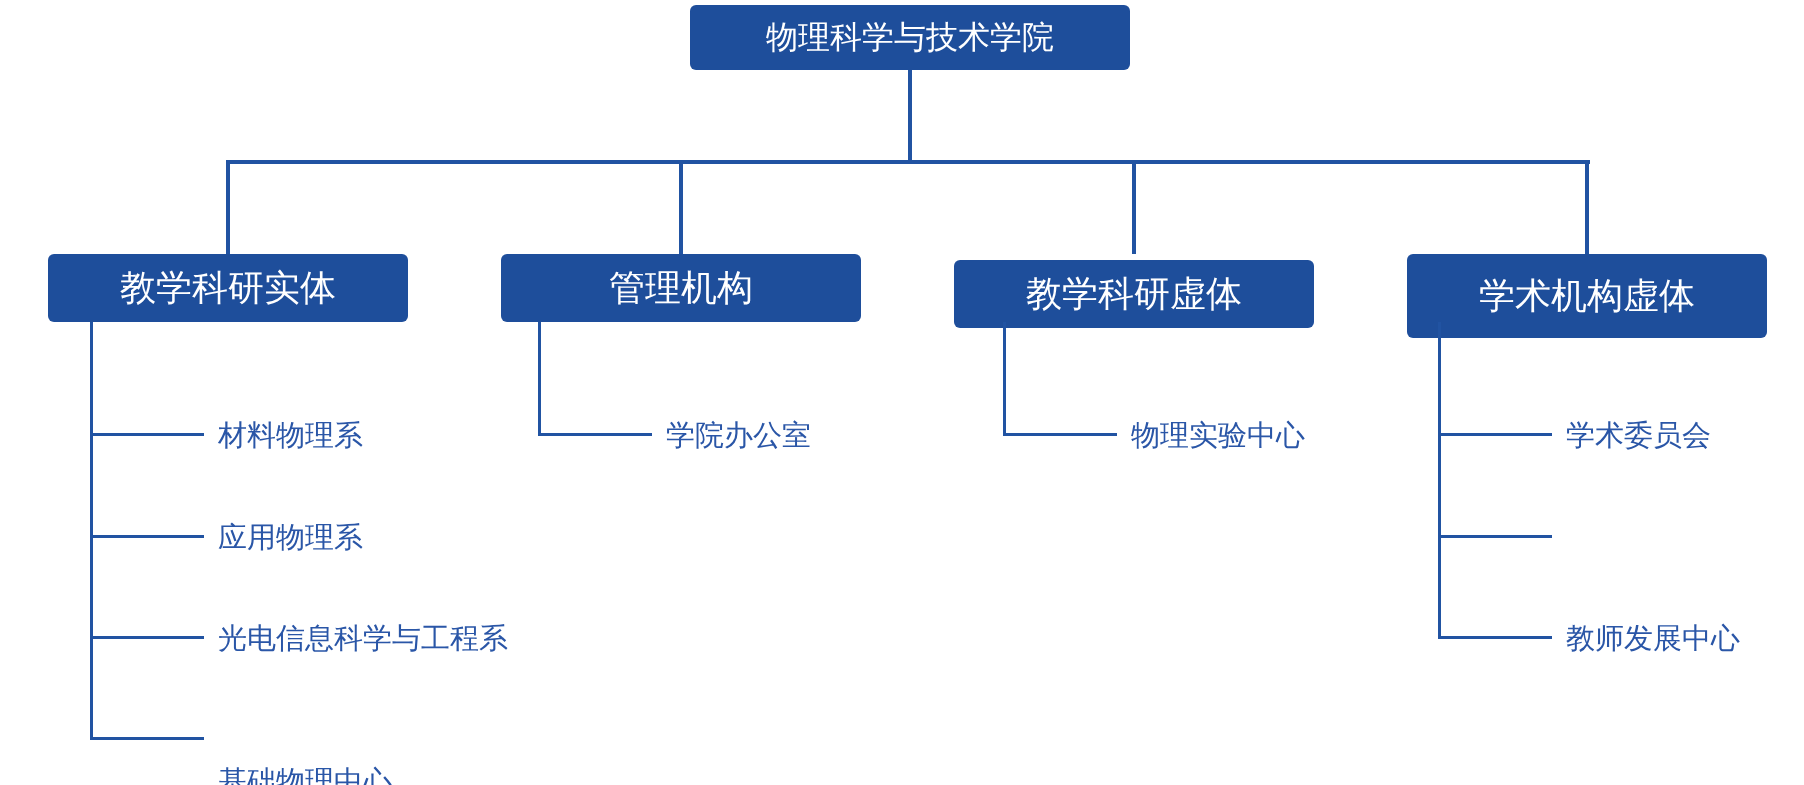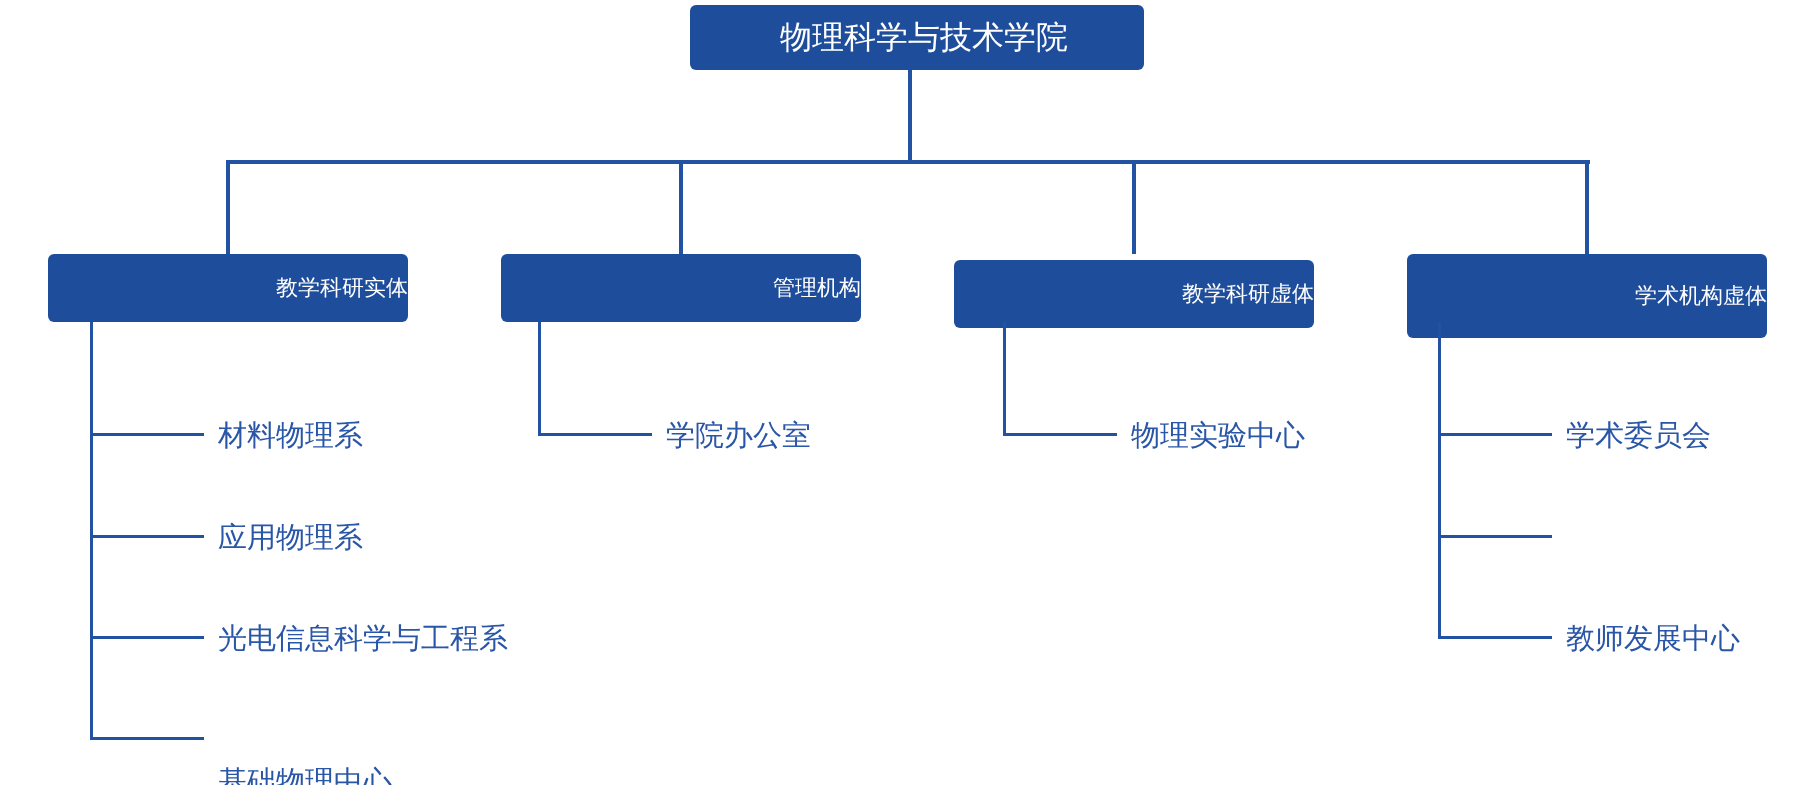--- a/index.html
+++ b/index.html
@@ -22,22 +22,22 @@
     position:absolute;
     background:var(--box-fill);
     color:var(--box-text);
     border-radius:6px;
     display:flex;
     align-items:center;
     justify-content:center;
     text-align:center;
     white-space:nowrap;
   }
-  .node.root{font-size:32px;padding-left:14px;}
-  .node.branch{font-size:22px;justify-content:flex-end;}
+  .node.root{font-size:32px;}
+  .node.branch{font-size:36px;}
   .vline{position:absolute;width:4px;background:var(--line);}
   .vline.thin{width:3px;}
   .hline{position:absolute;height:4px;background:var(--line);}
   .hline.thin{height:3px;}
   .leaf{
     position:absolute;
     color:var(--leaf-text);
     font-size:29px;
     height:42px;
     line-height:42px;

